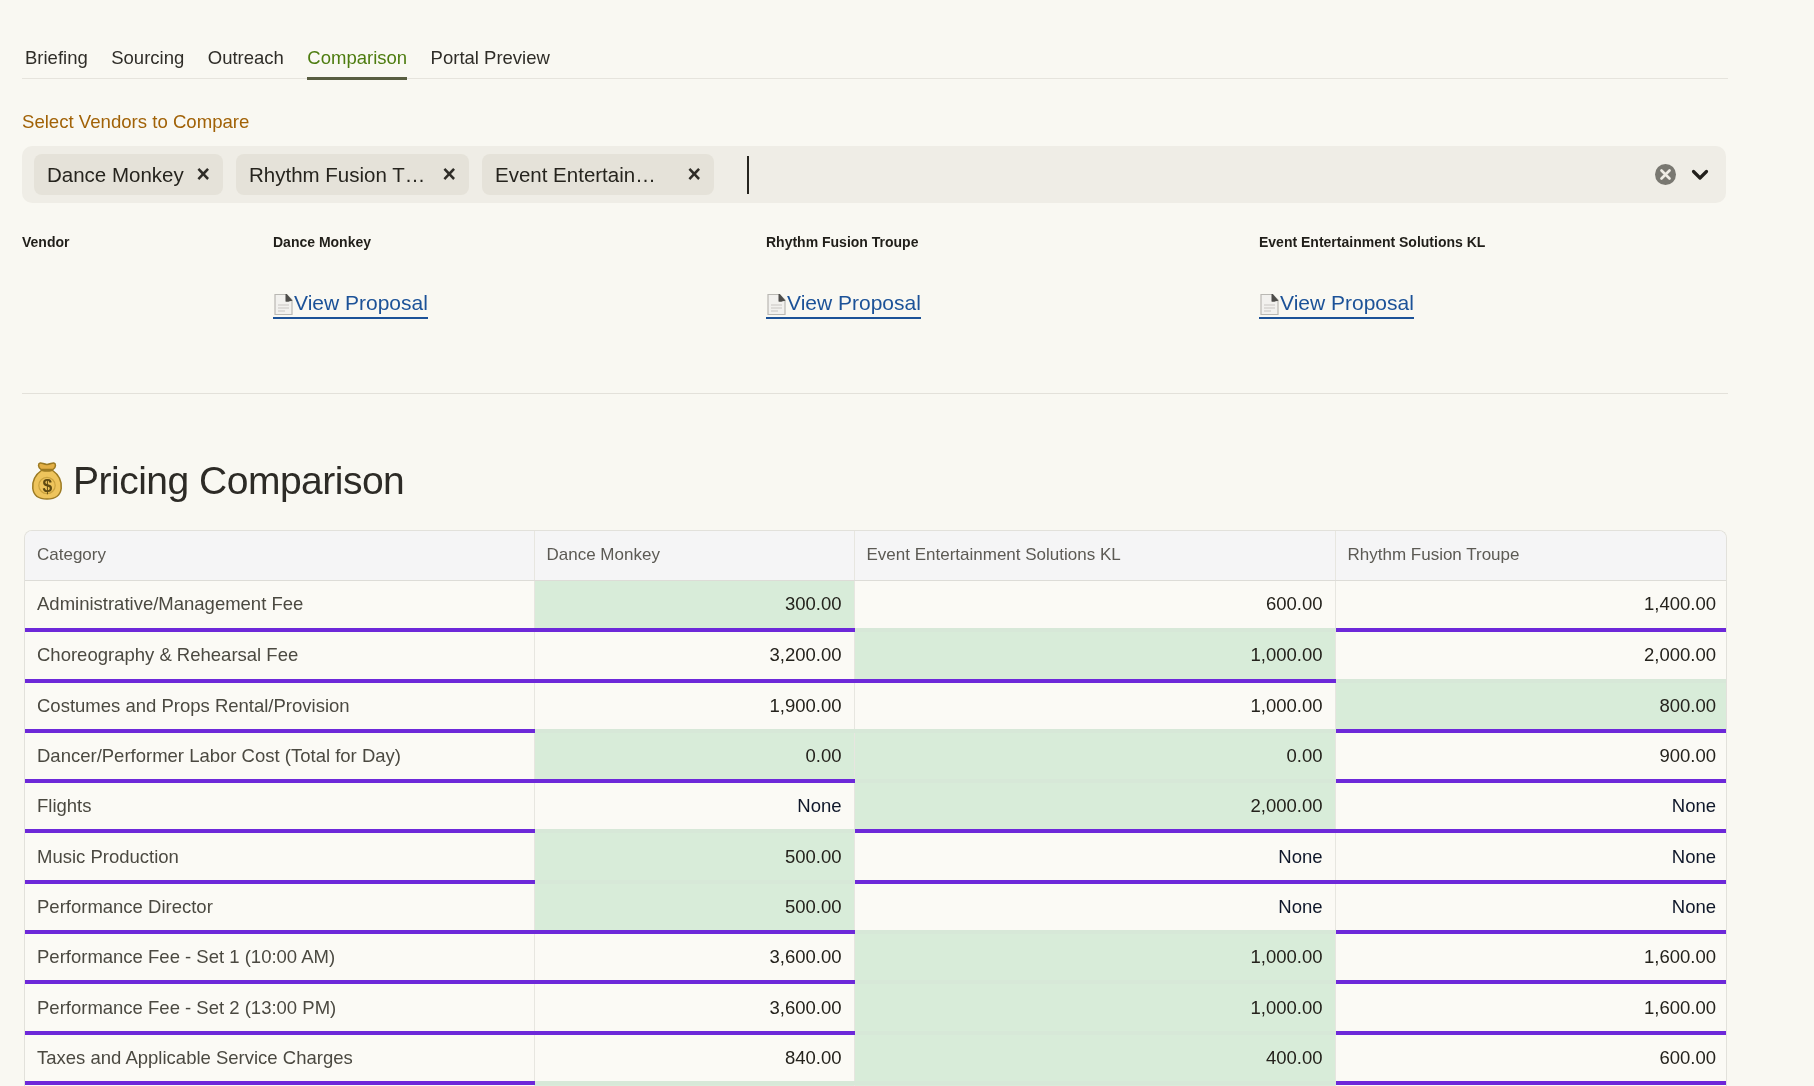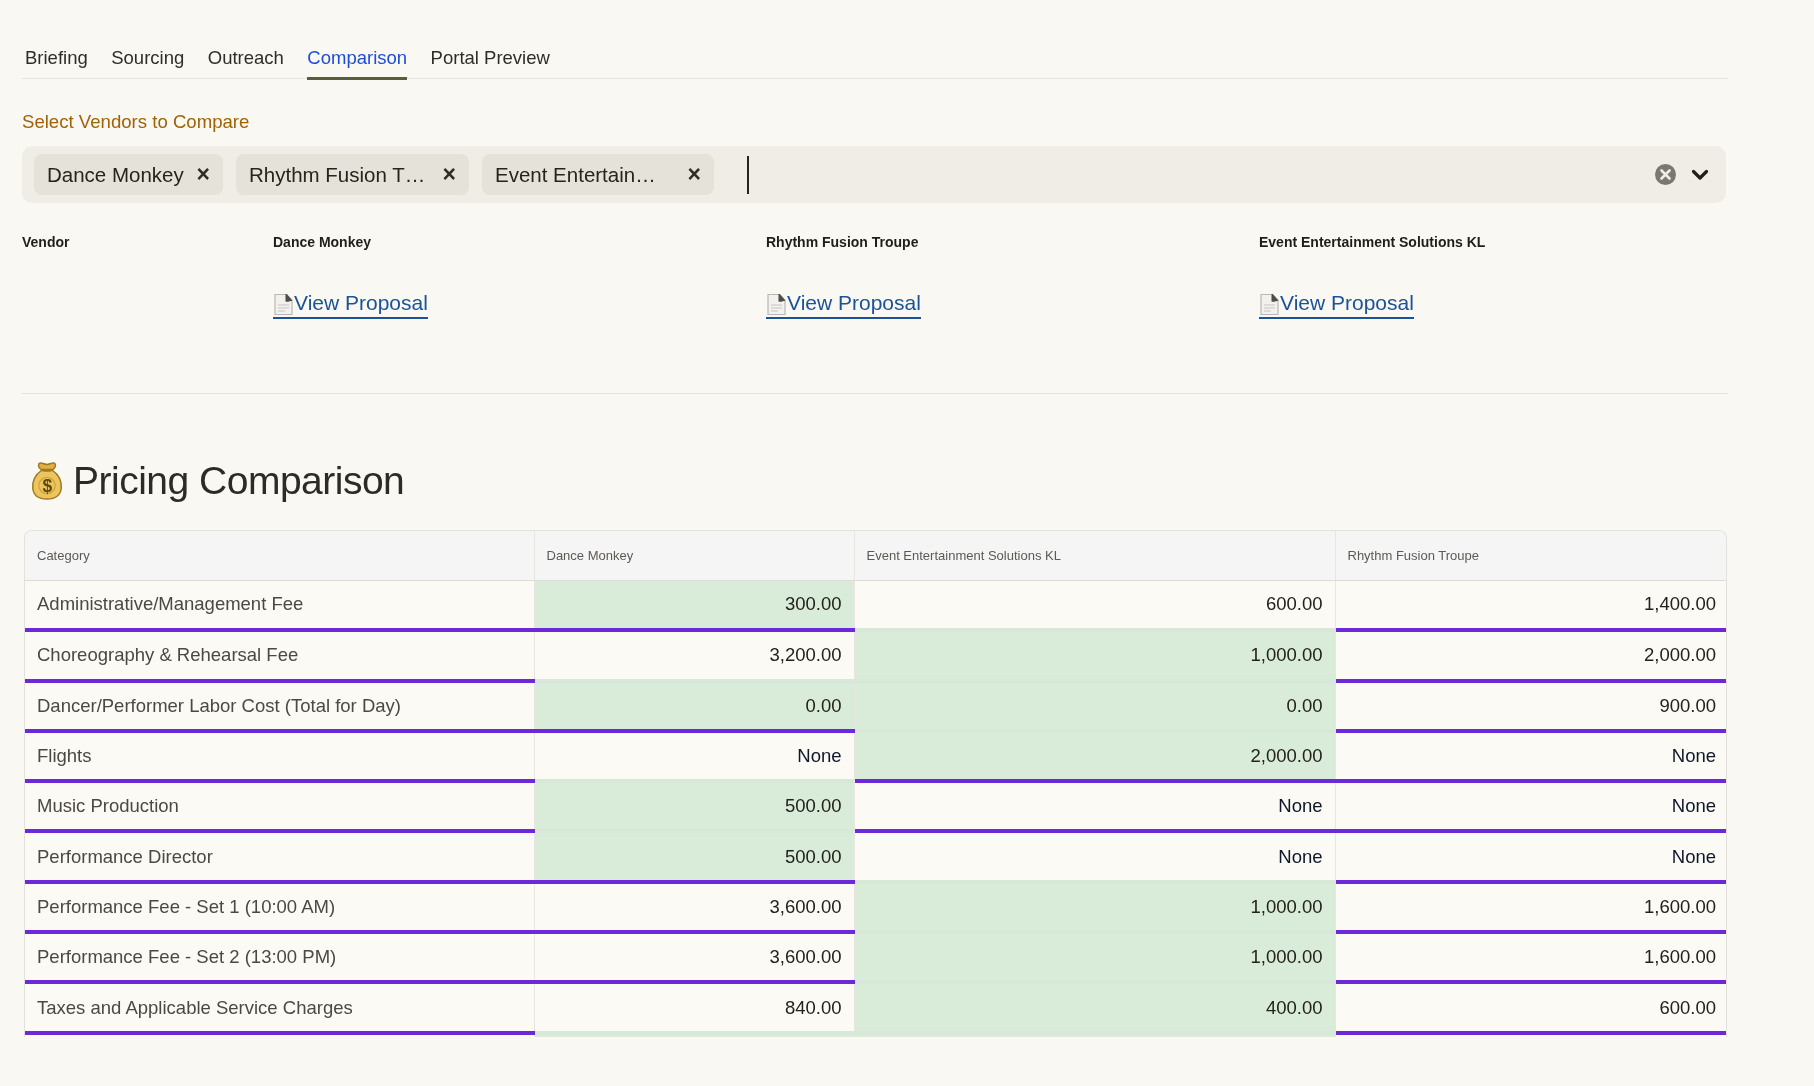--- a/index.html
+++ b/index.html
@@ -21,21 +21,21 @@
     border-bottom: 1px solid #e6e4dd;
   }
   .tab {
     font-size: 18.5px; line-height: 22px;
     color: #2f2d28;
     padding-bottom: 9px;
     position: relative;
     cursor: pointer;
     white-space: nowrap;
   }
-  .tab.active { color: #1d4ed8; }
+  .tab.active { color: #4d7c0f; }
   .tab.active::after {
     content: ""; position: absolute; left: 0; right: 0; bottom: -2px;
     height: 3px; background: #585d40;
   }
 
   
   .select-label {
     margin-top: 33px;
     font-size: 18.6px; line-height: 20px;
     color: #a16207;
@@ -129,21 +129,21 @@
     border: 1px solid #e2e1db;
     border-bottom: none;
     border-radius: 8px 8px 0 0;
     overflow: hidden;
   }
   table { width: 100%; border-collapse: collapse; table-layout: fixed; }
   th, td { padding: 0 12px; font-weight: 400; }
   thead th {
     background: #f5f5f6;
     color: #5c5a54;
-    font-size: 13px;
+    font-size: 17px;
     text-align: left;
     height: 49px;
     border-bottom: 1px solid #dddcd7;
   }
   th + th, td + td { border-left: 1px solid #e7e6e0; }
   tbody td {
     height: 50.3px;
     font-size: 18.5px;
     background: #fbfaf5;
     border-top: 4px solid #6d28d9;
@@ -275,20 +275,26 @@
             <td class="val">600.00</td>
             <td class="val">1,400.00</td>
           </tr>
           <tr>
             <td class="cat">Choreography &amp; Rehearsal Fee</td>
             <td class="val">3,200.00</td>
             <td class="val hl">1,000.00</td>
             <td class="val">2,000.00</td>
           </tr>
           <tr>
+            <td class="cat">Costumes and Props Rental/Provision</td>
+            <td class="val">1,900.00</td>
+            <td class="val">1,000.00</td>
+            <td class="val hl">800.00</td>
+          </tr>
+          <tr>
             <td class="cat">Dancer/Performer Labor Cost (Total for Day)</td>
             <td class="val hl">0.00</td>
             <td class="val hl">0.00</td>
             <td class="val">900.00</td>
           </tr>
           <tr>
             <td class="cat">Flights</td>
             <td class="val none">None</td>
             <td class="val hl">2,000.00</td>
             <td class="val none">None</td>

